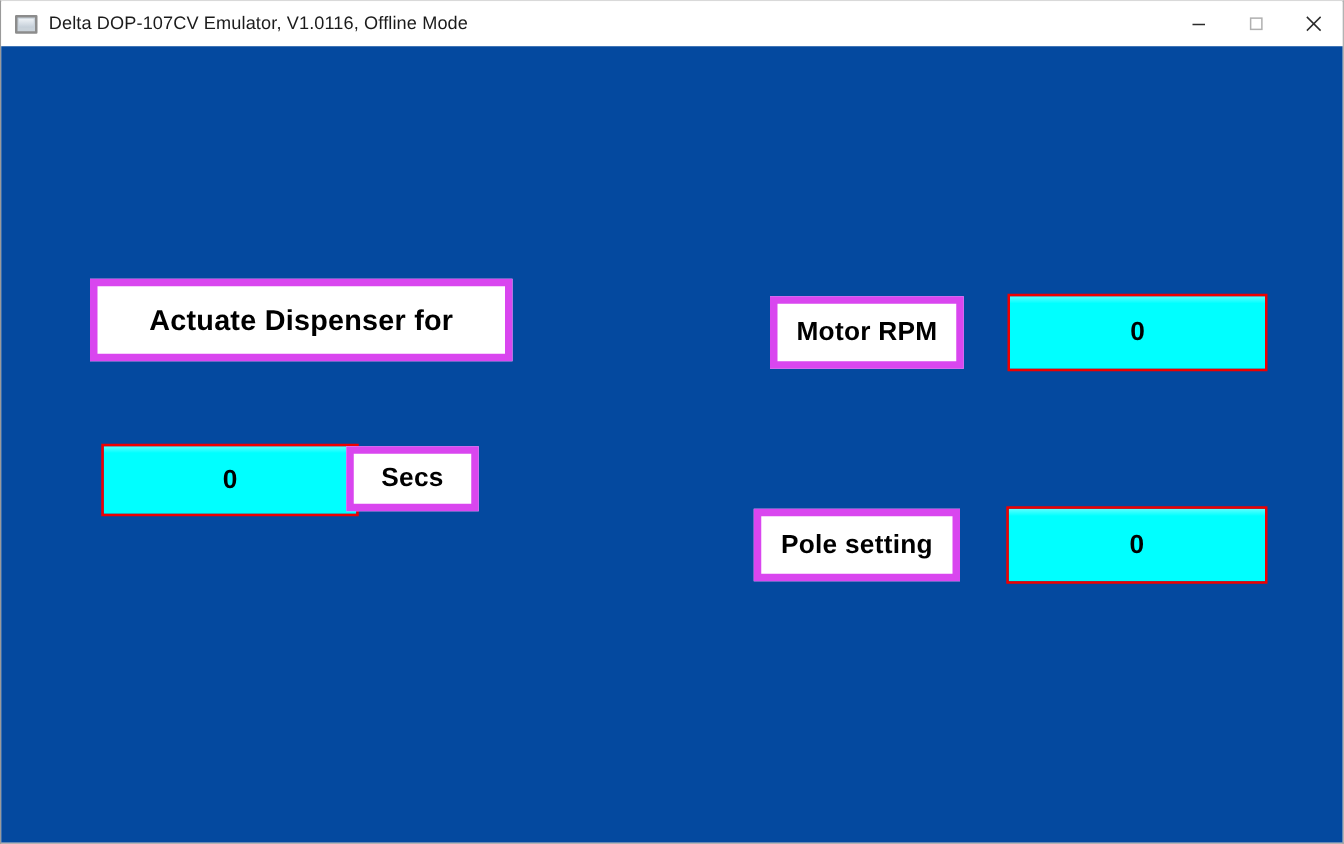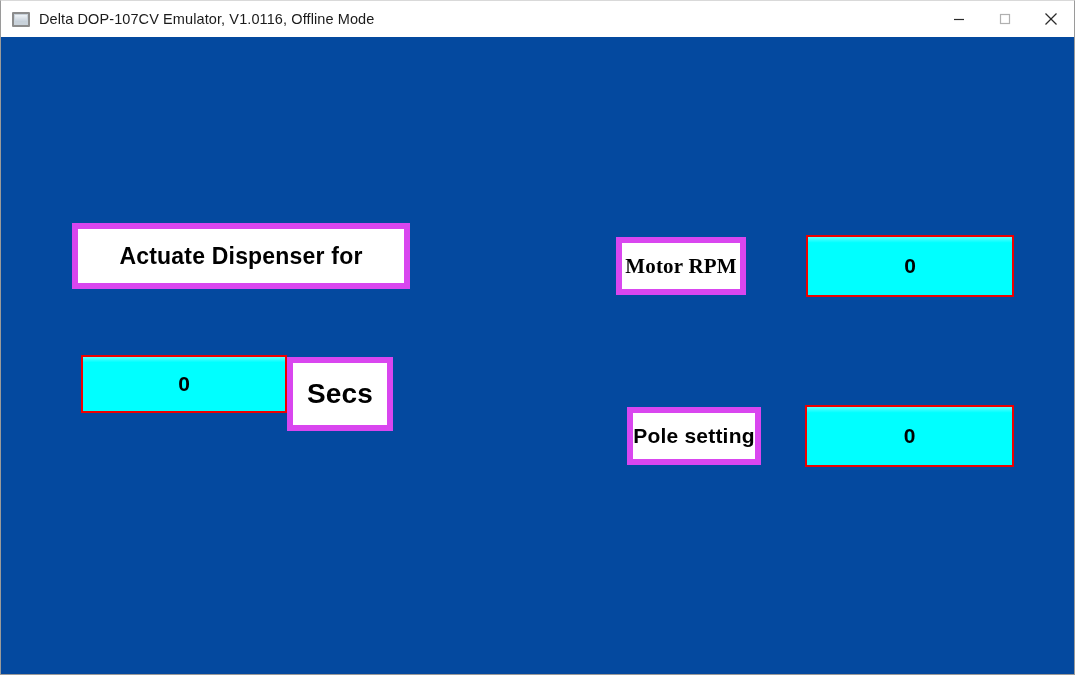--- a/index.html
+++ b/index.html
@@ -124,40 +124,39 @@
     left: 71px;  top: 186px;
     width: 338px; height: 66px;
     font-size: 23px;
   }
   #dispense-seconds-field {
     left: 80px;  top: 318px;
     width: 206px; height: 58px;
     font-size: 21px;
   }
   #secs-label {
-    left: 286px; top: 320px;
-    width: 106px; height: 74px;
-    font-size: 28px;
+    left: 276px; top: 320px;
+    width: 106px; height: 52px;
+    font-size: 21px;
   }
 
   
   #motor-rpm-label {
     left: 615px; top: 200px;
-    width: 130px; height: 58px;
-    font-size: 21px;
-    font-family: Liberation Serif, serif;
+    width: 155px; height: 58px;
+    font-size: 21px;
   }
   #motor-rpm-field {
     left: 805px; top: 198px;
     width: 208px; height: 62px;
     font-size: 21px;
   }
   #pole-setting-label {
-    left: 626px; top: 370px;
-    width: 134px; height: 58px;
+    left: 602px; top: 370px;
+    width: 165px; height: 58px;
     font-size: 21px;
   }
   #pole-setting-field {
     left: 804px; top: 368px;
     width: 209px; height: 62px;
     font-size: 21px;
   }
 
   
   #watermark {

